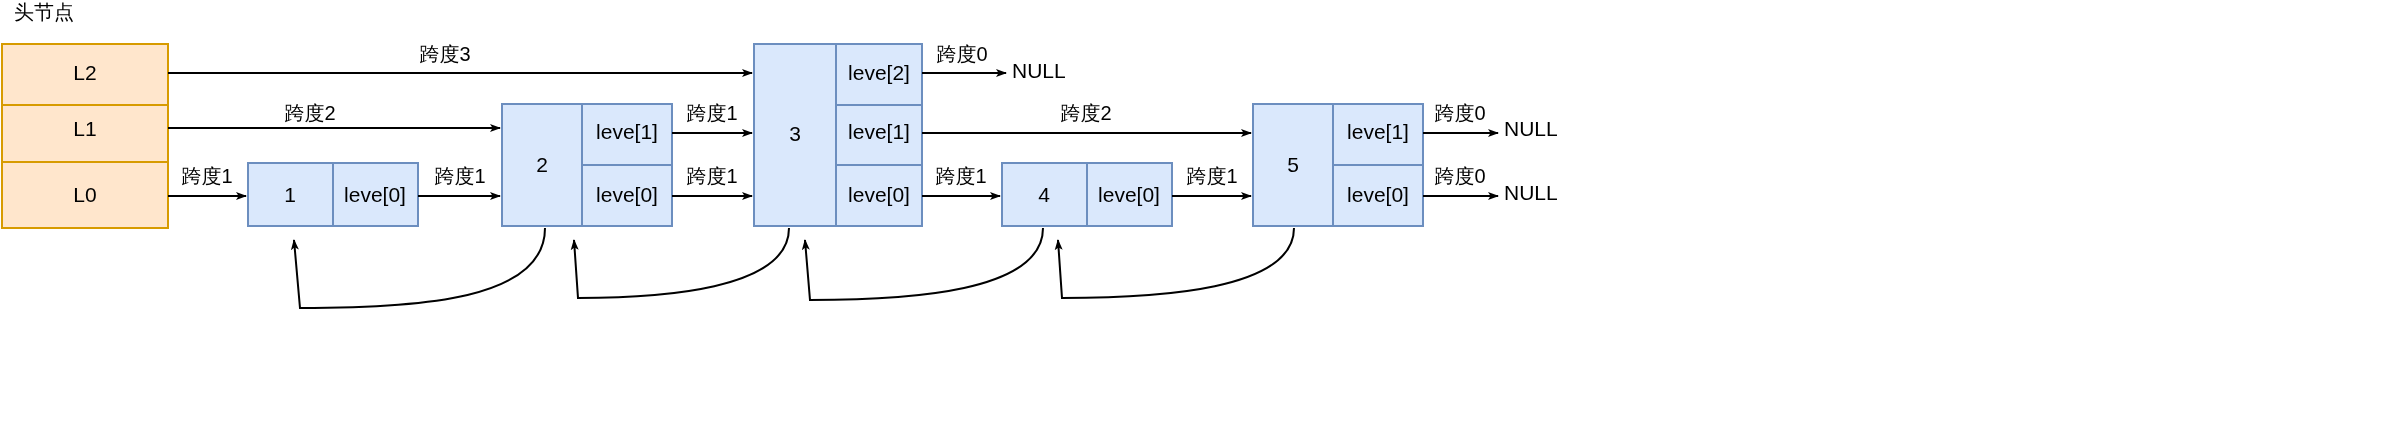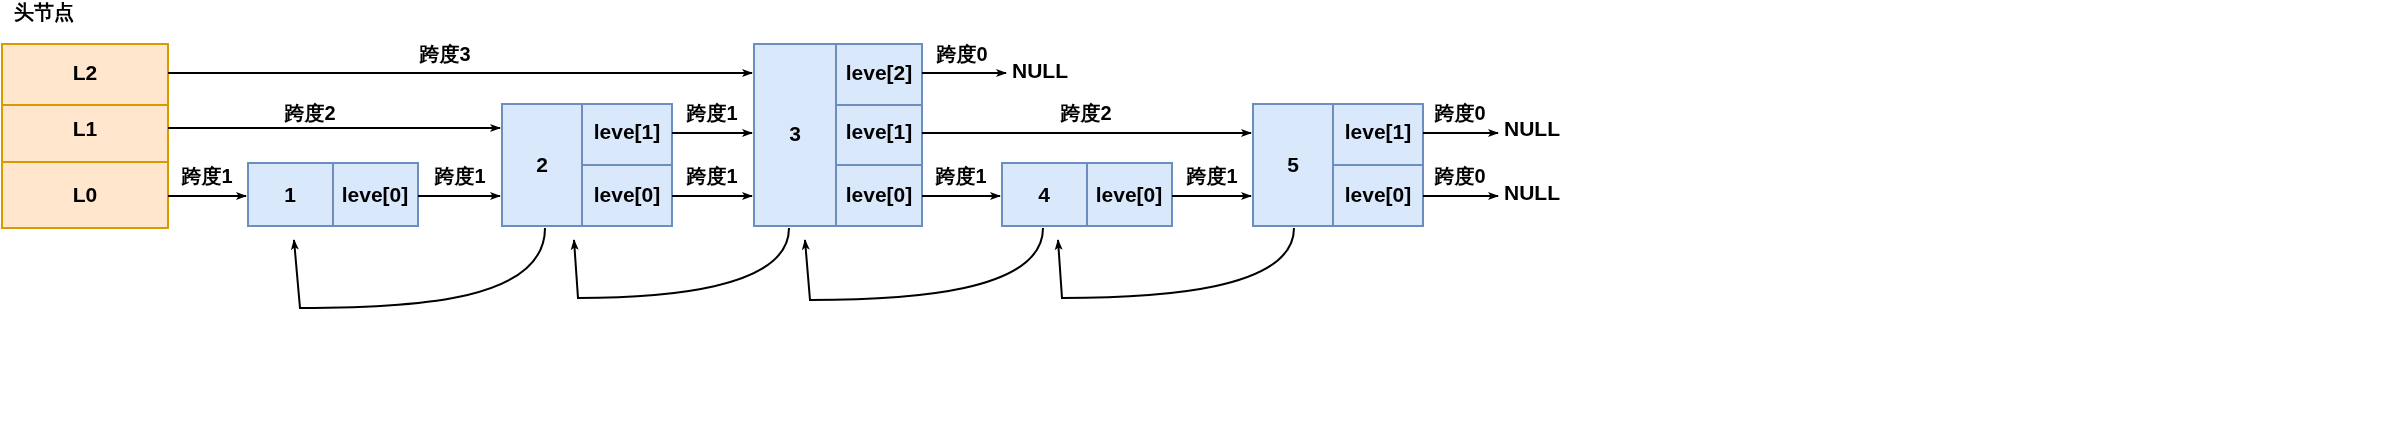--- a/index.html
+++ b/index.html
@@ -1,17 +1,17 @@
 <!DOCTYPE html>
 <html><head>
 <meta charset="utf-8">
 <style>
   html,body{margin:0;padding:0;background:#ffffff;}
   body{font-family:"Liberation Sans","DejaVu Sans",sans-serif;}
-  #canvas{position:relative;width:2387px;height:437px;background:#ffffff;overflow:hidden;font-weight:bold;}
+  #canvas{position:relative;width:2387px;height:437px;background:#ffffff;overflow:hidden;}
   svg{position:absolute;left:0;top:0;width:2387px;height:437px;}
   .hd-box{fill:#ffe6cc;stroke:#d79b00;stroke-width:2;}
   .nd-box{fill:#dae8fc;stroke:#6c8ebf;stroke-width:2;}
   .edge{stroke:#000000;stroke-width:2;fill:none;}
   .curve{stroke:#000000;stroke-width:2;fill:none;}
   .cell-lbl{font-family:"Liberation Sans","DejaVu Sans",sans-serif;font-size:21px;fill:#000000;}
   .span-lbl{font-family:"Liberation Sans","DejaVu Sans",sans-serif;font-size:20px;fill:#000000;}
   .null-lbl{font-family:"Liberation Sans","DejaVu Sans",sans-serif;font-size:21px;fill:#000000;}
   .title-lbl{font-family:"Liberation Sans","DejaVu Sans",sans-serif;font-size:20px;fill:#000000;}
   text{dominant-baseline:middle;}

